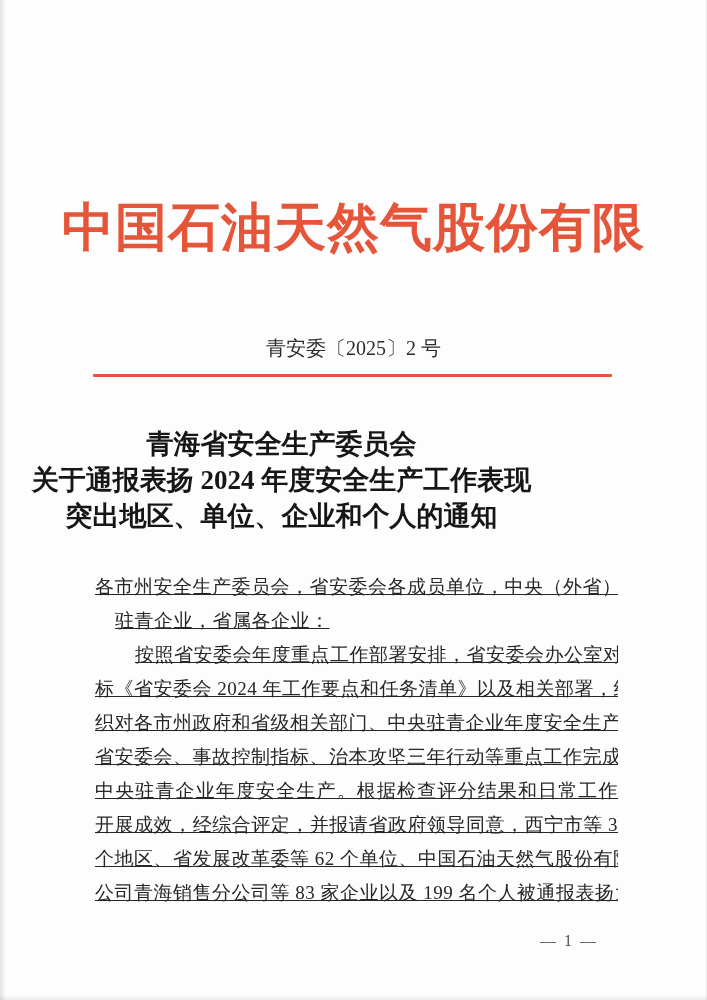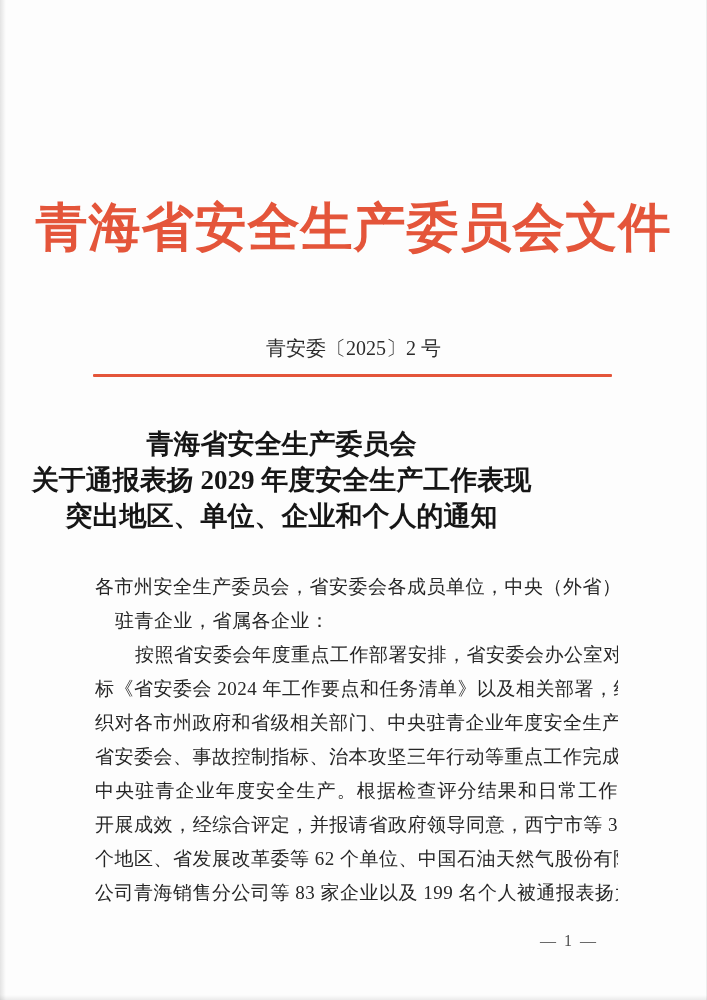--- a/index.html
+++ b/index.html
@@ -88,20 +88,21 @@
     color: #262626;
   }
   .body-line {
     height: 34px;
     line-height: 34px;
     text-align: justify;
     text-align-last: justify;
     overflow: hidden;
     white-space: nowrap;
     letter-spacing: 0.5px;
+    text-decoration: underline;
   }
   .body-line.short {
     text-align-last: left;
     margin-left: 20px;
   }
   .body-line.indent {
     padding-left: 40px;
   }
   .page-number {
     position: absolute;
@@ -112,29 +113,29 @@
     color: #4f4f4f;
     letter-spacing: 2px;
     white-space: nowrap;
   }
 </style>
 </head>
 <body>
 
 <div class="page">
 
-  <div class="red-header" style="color: rgb(228, 85, 58);">青海省安全生产委员会文件</div>
+  <div class="red-header" style="color: rgb(228, 85, 58);">中国石油天然气股份有限</div>
 
   <div class="doc-number">青安委〔2025〕2 号</div>
 
   <div class="red-line" style="background-color: rgb(228, 85, 58);"></div>
 
   <div class="doc-title">
     <div class="title-line">青海省安全生产委员会</div>
-    <div class="title-line">关于通报表扬 2029 年度安全生产工作表现</div>
+    <div class="title-line">关于通报表扬 2024 年度安全生产工作表现</div>
     <div class="title-line">突出地区、单位、企业和个人的通知</div>
   </div>
 
   <div class="body-text">
     <div class="body-line">各市州安全生产委员会，省安委会各成员单位，中央（外省）</div>
     <div class="body-line short">驻青企业，省属各企业：</div>
     <div class="body-line indent">按照省安委会年度重点工作部署安排，省安委会办公室对</div>
     <div class="body-line">标《省安委会 2024 年工作要点和任务清单》以及相关部署，组</div>
     <div class="body-line">织对各市州政府和省级相关部门、中央驻青企业年度安全生产</div>
     <div class="body-line">省安委会、事故控制指标、治本攻坚三年行动等重点工作完成</div>

